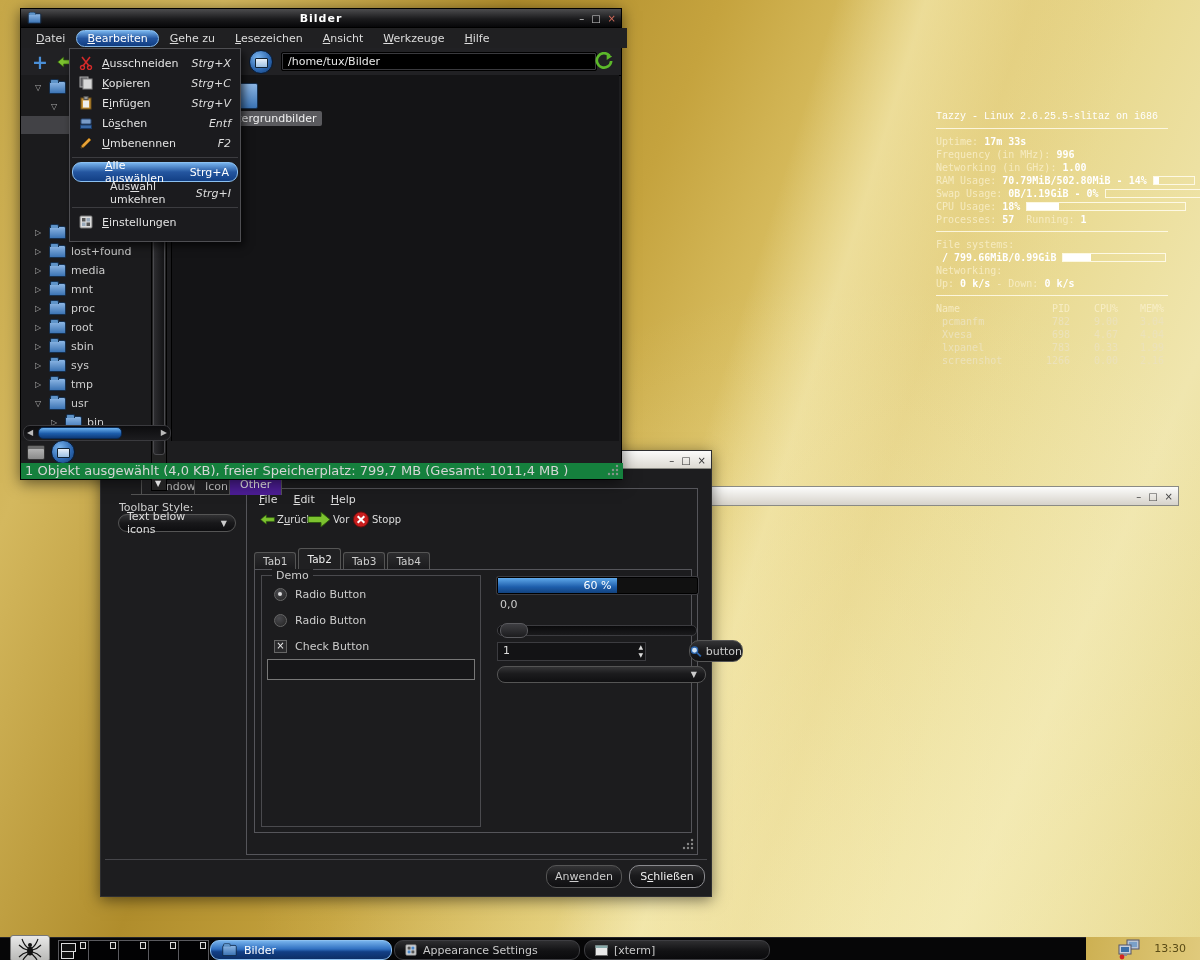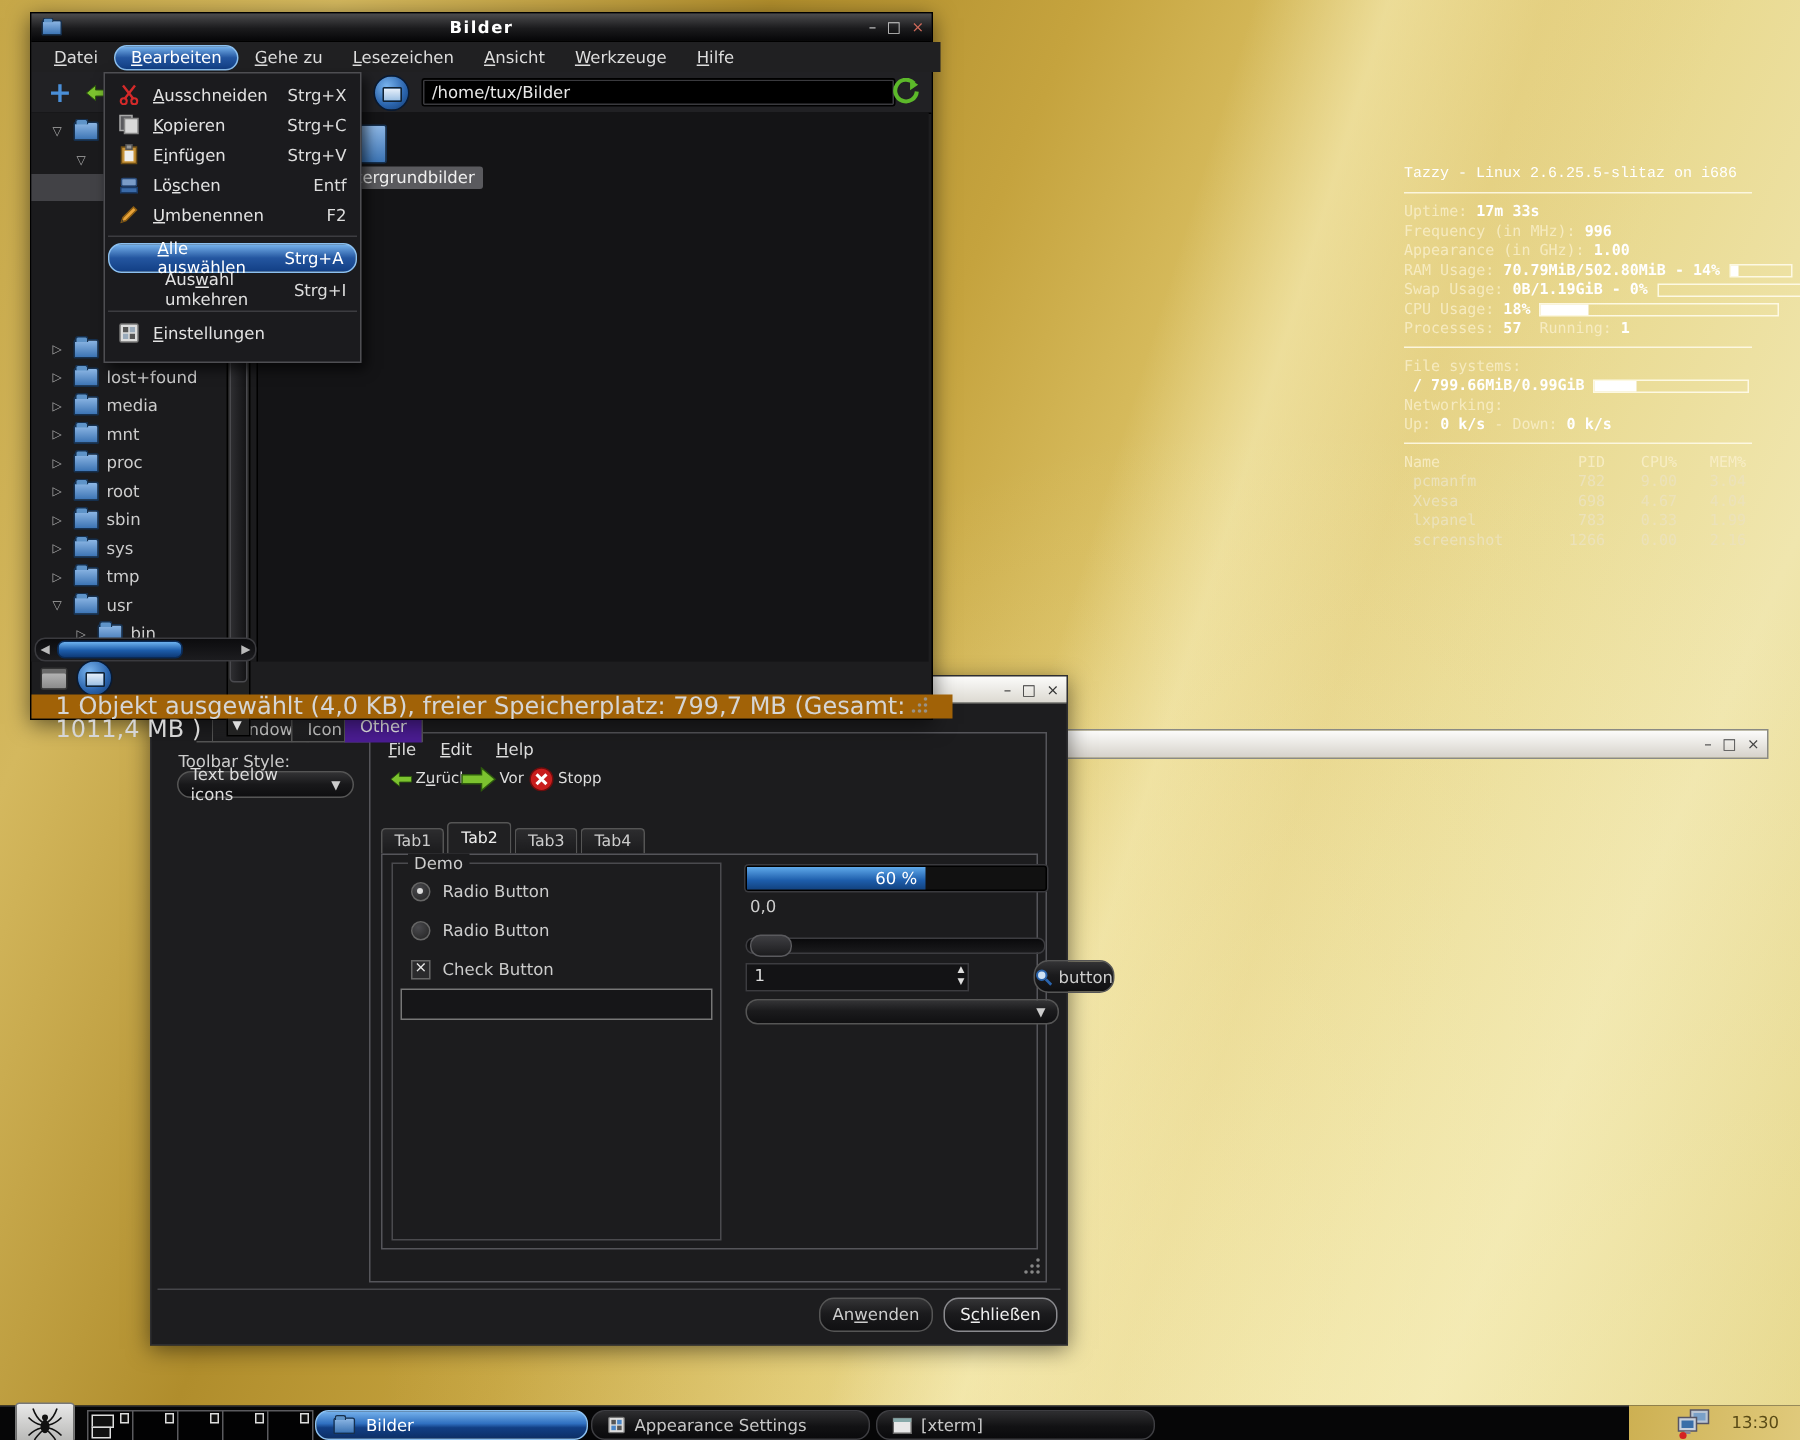--- a/index.html
+++ b/index.html
@@ -42,26 +42,26 @@
   .varrow{position:absolute;left:0;bottom:2px;width:12px;text-align:center;color:#ddd;font-size:8px;}
   .hscroll{position:absolute;left:2px;top:350px;width:146px;height:14px;background:linear-gradient(#0c0c0e,#1c1c1f);border:1px solid #3a3a3e;border-radius:7px;display:flex;align-items:center;}
   .hthumb{position:absolute;left:14px;width:82px;height:10px;border-radius:5px;background:linear-gradient(#6db2ef,#1d5dab 55%,#0e3a77);border:1px solid #0a2a55;}
   .harrow{position:absolute;color:#bbb;font-size:8px;top:2px;}
   .filearea{position:absolute;left:151px;top:0;width:447px;height:366px;background:#141416;}
   .ficon{position:absolute;left:54px;top:8px;width:30px;height:24px;background:linear-gradient(#8cb6e4,#3c74b4);border:1px solid #16304e;border-radius:2px;}
   .ficon::before{content:"";position:absolute;left:0;top:-4px;width:12px;height:4px;background:#5e93c8;border:1px solid #16304e;border-bottom:none;border-radius:2px 2px 0 0;}
   .flabel{position:absolute;left:42px;top:36px;background:#5a5a5e;color:#f0f0f0;font-size:11px;padding:1px 5px;border-radius:2px;}
   .fm-icons{left:0;top:432px;width:598px;height:22px;display:flex;align-items:center;gap:6px;padding-left:6px;}
   .miniicon{width:16px;height:13px;background:linear-gradient(#bfbfbf,#8a8a8a);border:1px solid #333;border-radius:2px;box-shadow:inset 0 3px 0 #6a6a6a;}
-  .fm-status{left:0;top:454px;width:598px;height:16px;font-size:16px;color:#d5d5d5;padding-left:16px;line-height:15px;background:#a16207;}
+  .fm-status{left:0;top:454px;width:598px;height:16px;font-size:13px;color:#d5d5d5;padding-left:4px;line-height:15px;background:#15803d;}
   .grip{position:absolute;width:14px;height:13px;opacity:.85;}
   
   .emenu{left:48px;top:39px;width:170px;height:188px;background:#1b1b1e;border:1px solid #4e4e52;box-shadow:3px 4px 8px rgba(0,0,0,.65);z-index:60;padding-top:4px;}
   .erow{position:relative;height:20px;display:flex;align-items:center;font-size:11px;color:#e2e2e2;padding:0 9px 0 8px;gap:8px;}
-  .erow .sc{margin-left:auto;color:#ddd;}
+  .erow .sc{margin-left:auto;color:#ddd;font-style:italic;}
   .eicon{width:16px;height:16px;flex:none;display:flex;align-items:center;justify-content:center;}
   .msep{height:1px;background:#3c3c40;margin:4px 2px;}
   .ehl{position:relative;margin:1px 2px;height:18px;border-radius:9px;background:linear-gradient(#76b2ec,#2456a0 50%,#123f85);border:1px solid #8cc0f0;display:flex;align-items:center;font-size:11px;color:#fff;padding:0 8px 0 32px;gap:8px;}
   .ehl .sc{margin-left:auto;}
   .erow.noicon{padding-left:40px;}
   
   .app{left:100px;top:450px;width:610px;height:445px;background:#1d1d1f;border:1px solid #2e2e30;box-shadow:0 3px 14px rgba(0,0,0,.5);z-index:30;}
   .app-title{left:0;top:0;width:100%;height:17px;background:linear-gradient(#fbfbfa,#dddad2);border-bottom:1px solid #8a8a84;display:flex;align-items:center;}
   .app-title .t{position:absolute;width:100%;text-align:center;font-size:10px;color:#444;}
   .app-title .winbtns span{color:#333;}
@@ -127,21 +127,21 @@
 </head>
 <body>
 
 <div class="screen">
 
   <div class="abs conky">
     <div class="ttl">Tazzy - Linux 2.6.25.5-slitaz on i686</div>
     <div class="chr"></div>
     <div class="crow"><span class="cl">Uptime: </span><span class="cv">17m 33s</span></div>
     <div class="crow"><span class="cl">Frequency (in MHz): </span><span class="cv">996</span></div>
-    <div class="crow"><span class="cl">Appearance (in GHz): </span><span class="cv">1.00</span></div>
+    <div class="crow"><span class="cl">Networking (in GHz): </span><span class="cv">1.00</span></div>
     <div class="crow"><span class="cl">RAM Usage: </span><span class="cv">70.79MiB/502.80MiB - 14%</span>
       <span class="cbar" style="width:40px"><i style="width:14%"></i></span></div>
     <div class="crow"><span class="cl">Swap Usage: </span><span class="cv">0B/1.19GiB - 0%</span>
       <span class="cbar" style="width:104px"><i style="width:0%"></i></span></div>
     <div class="crow"><span class="cl">CPU Usage: </span><span class="cv">18%</span>
       <span class="cbar" style="width:158px"><i style="width:20%"></i></span></div>
     <div class="crow"><span class="cl">Processes: </span><span class="cv">57</span><span class="cl">  Running: </span><span class="cv">1</span></div>
     <div class="chr"></div>
     <div class="crow"><span class="cl">File systems:</span></div>
     <div class="crow"><span class="cv"> / 799.66MiB/0.99GiB</span>

